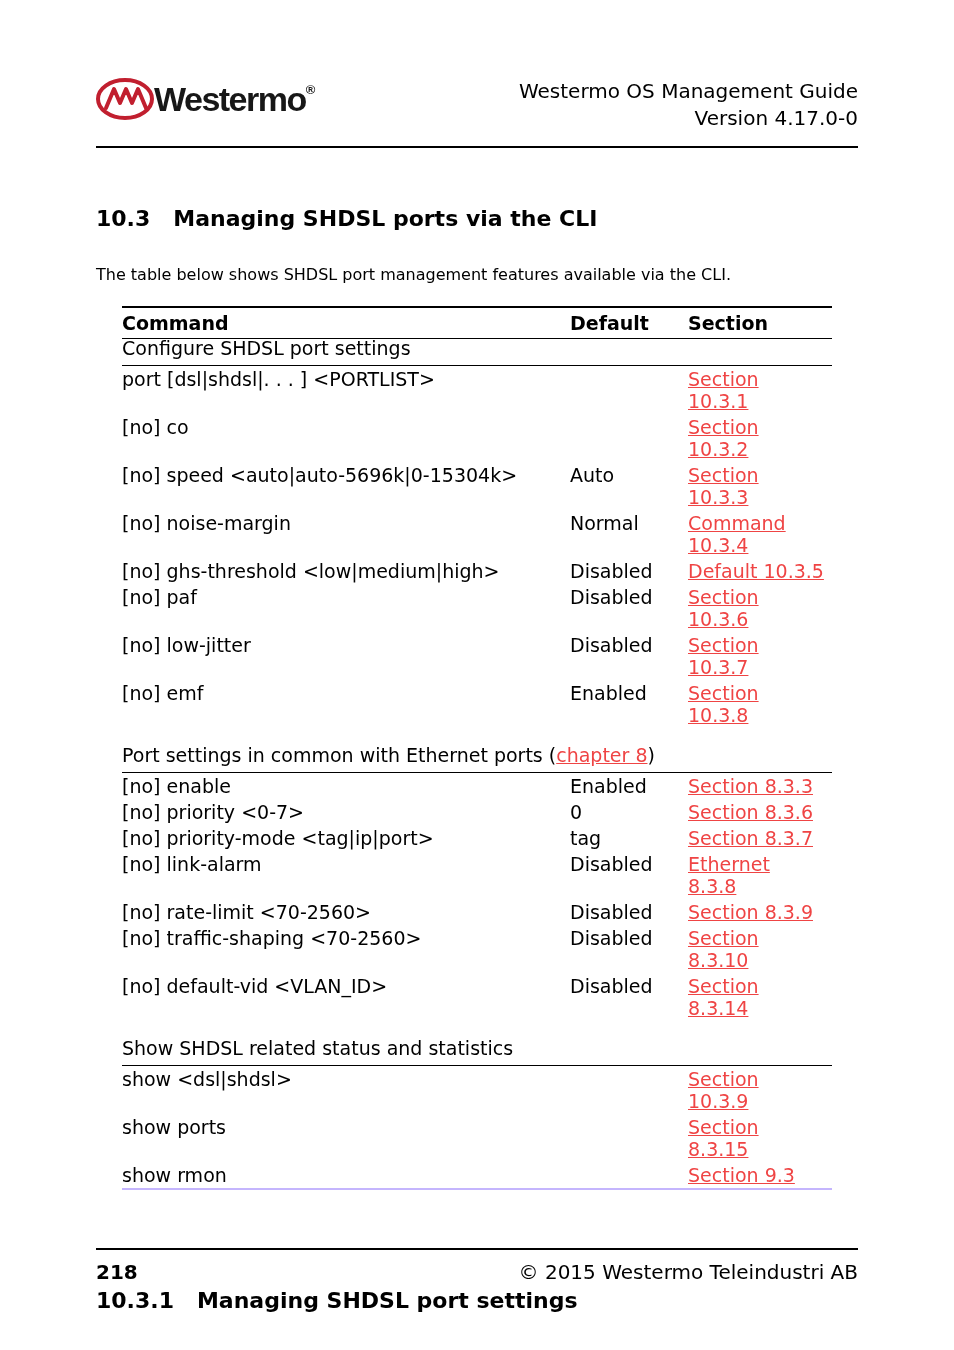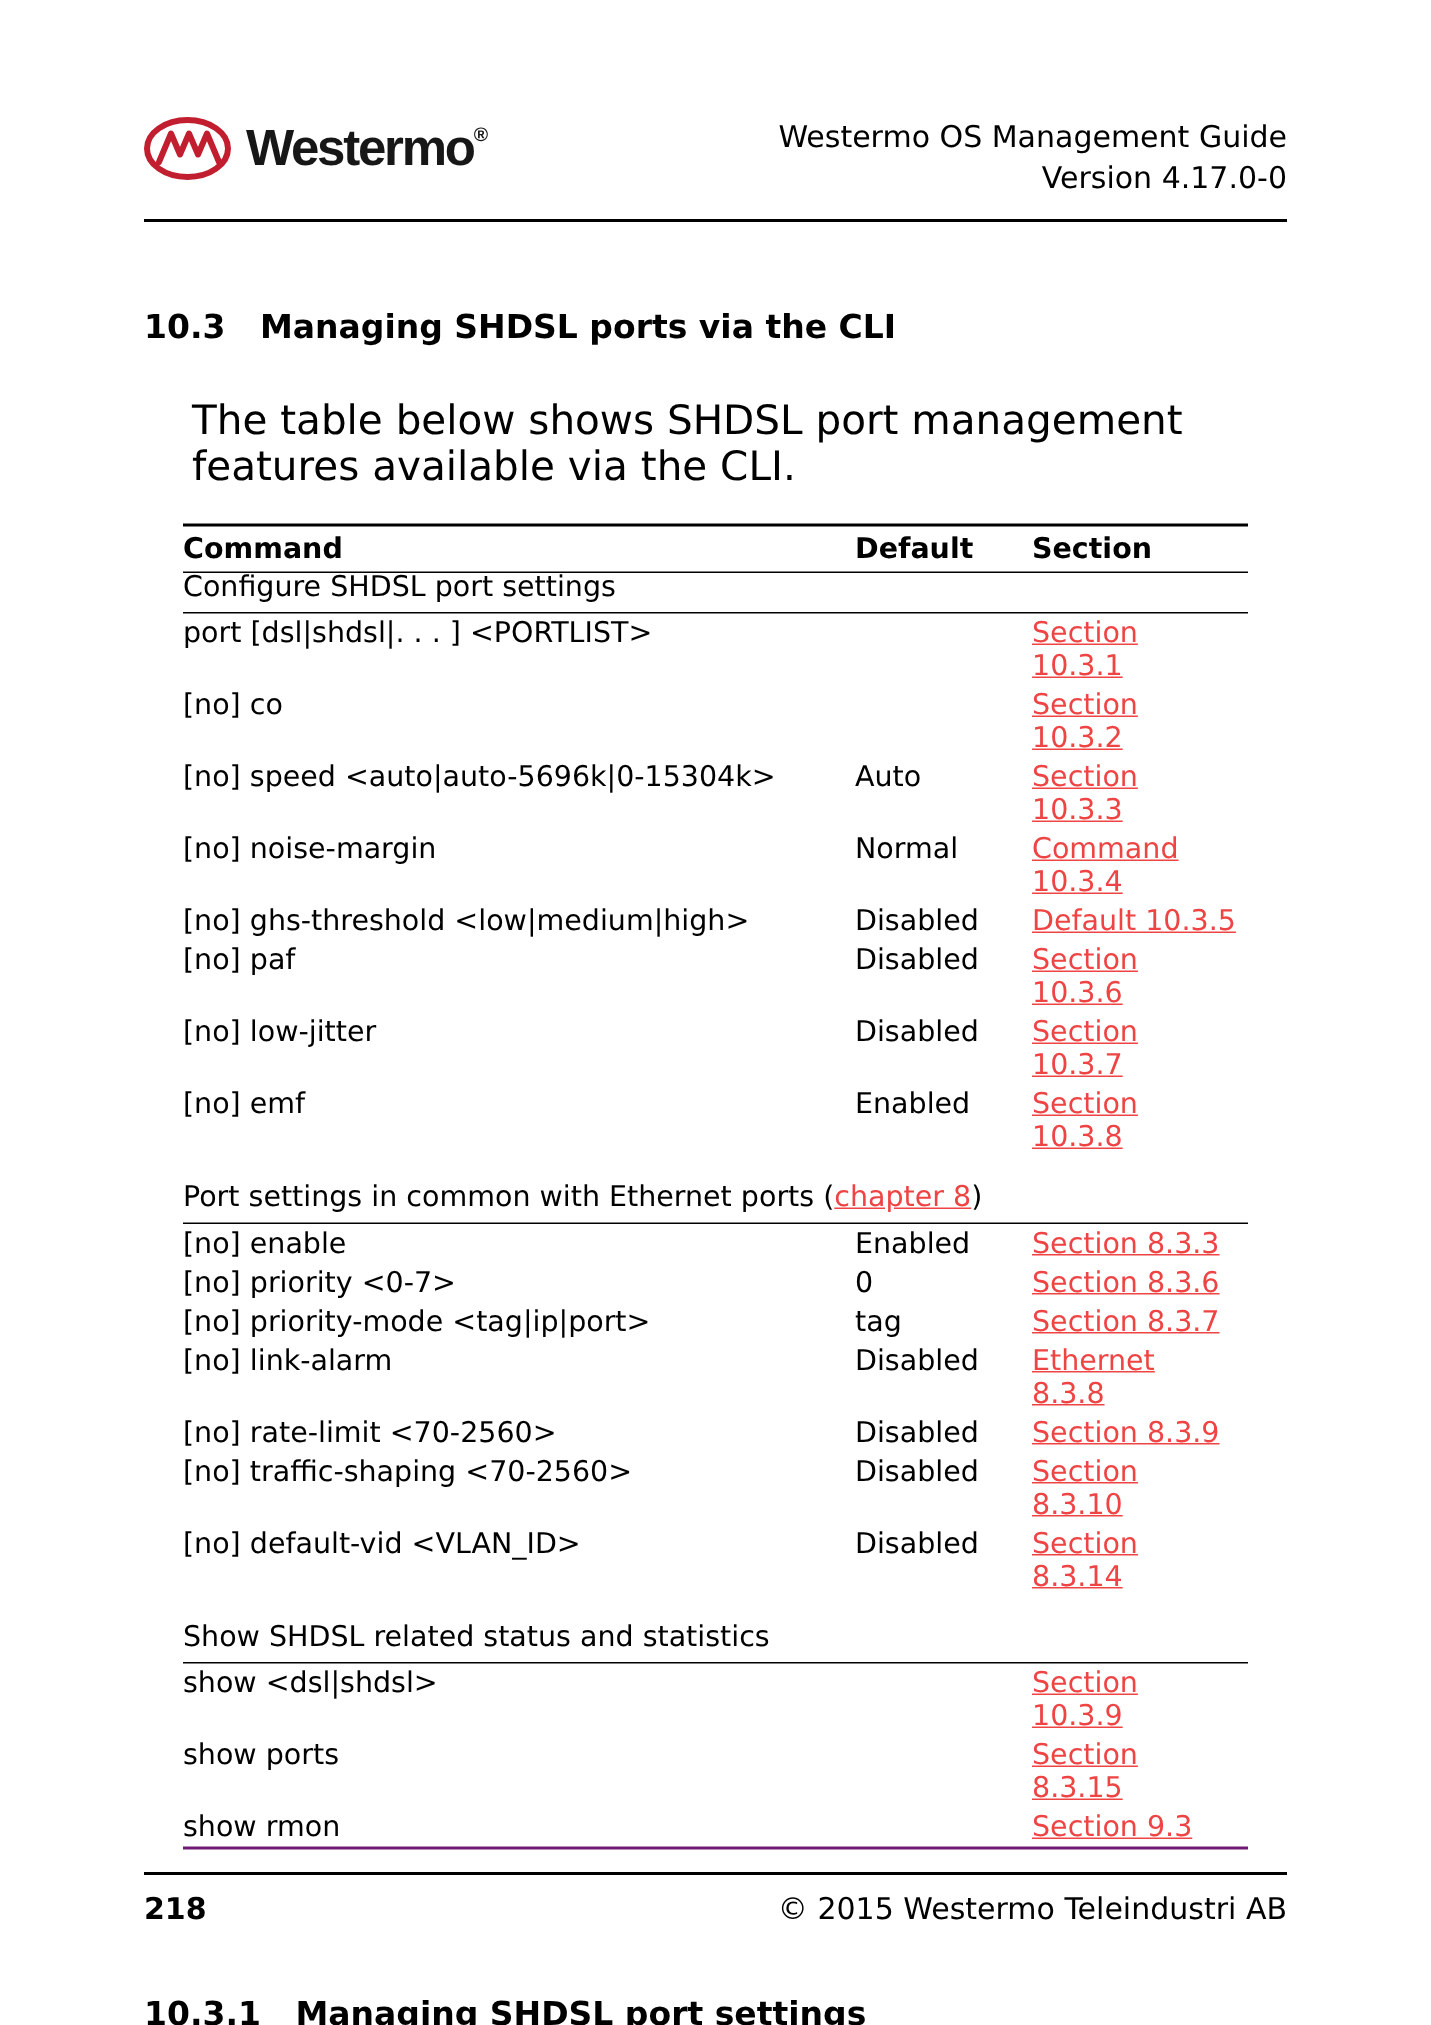--- a/index.html
+++ b/index.html
@@ -20,21 +20,20 @@
     padding: 78px 96px 0 96px;
   }
   .topbar {
     display: flex;
     justify-content: space-between;
     align-items: flex-start;
   }
   .logo-wrap {
     display: flex;
     align-items: center;
-    gap: 10px;
   }
   .logo-text {
     font-family: "Arial Black", "Arial", sans-serif;
     font-weight: 900;
     font-size: 34px;
     letter-spacing: -1.5px;
     color: #171717;
   }
   .header-meta {
     text-align: right;
@@ -47,22 +46,21 @@
     border: none;
     border-top: 2px solid #000;
   }
   .section-heading {
     margin-top: 58px;
     font-size: 22px;
     font-weight: 700;
   }
   .intro {
     margin-top: 34px;
-    font-size: 27px;
-    margin-left: 32px;
+    font-size: 16px;
   }
   table.cli {
     margin: 22px auto 0 auto;
     border-collapse: collapse;
     width: 710px;
     font-size: 19px;
   }
   table.cli th {
     text-align: left;
     font-weight: 700;
@@ -77,21 +75,21 @@
   .subhead td {
     border-bottom: 1px solid #000;
   }
   .go-up {
     position: relative;
     top: -4px;
   }
   .ind1 { padding-left: 28px; }
   .link { color: #ef4444; text-decoration: underline; }
   .spacer-row td { height: 14px; }
-  .bottom-rule td { border-bottom: 2px solid #701a75; }
+  .bottom-rule td { border-bottom: 2px solid #c4b5fd; }
   .subsec {
     margin-top: 98px;
     font-size: 22px;
     font-weight: 700;
   }
   .footer {
     position: absolute;
     left: 96px;
     right: 96px;
     bottom: 66px;

